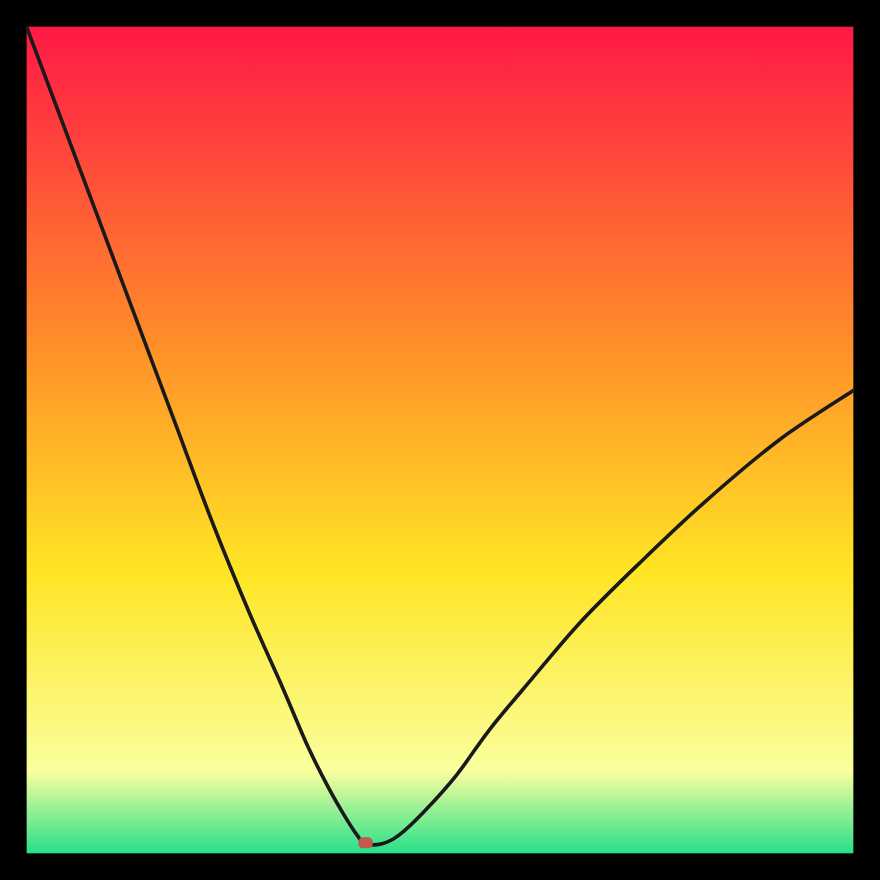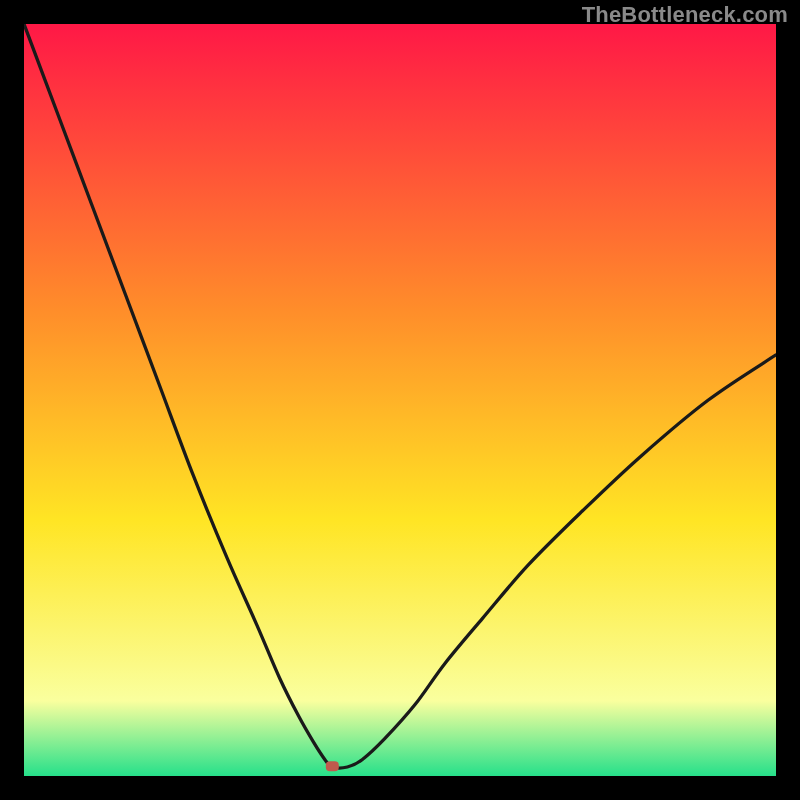--- a/index.html
+++ b/index.html
@@ -33,21 +33,20 @@
     left: 24px;
     top: 24px;
     width: 752px;
     height: 752px;
   }
 </style>
 </head>
 <body>
 
 <div class="frame">
-  <div class="watermark">TheBottleneck.com</div>
   <svg class="plot" viewBox="0 0 752 752" preserveAspectRatio="none">
     <defs>
       <linearGradient id="bg-grad" x1="0" y1="0" x2="0" y2="1">
         <stop id="g0" offset="0%" stop-color="#ff1846"></stop>
         <stop id="g1" offset="38%" stop-color="#ff8d2a"></stop>
         <stop id="g2" offset="66%" stop-color="#ffe524"></stop>
         <stop id="g3" offset="90%" stop-color="#faff9e"></stop>
         <stop id="g4" offset="100%" stop-color="#26e08a"></stop>
       </linearGradient>
     </defs>

